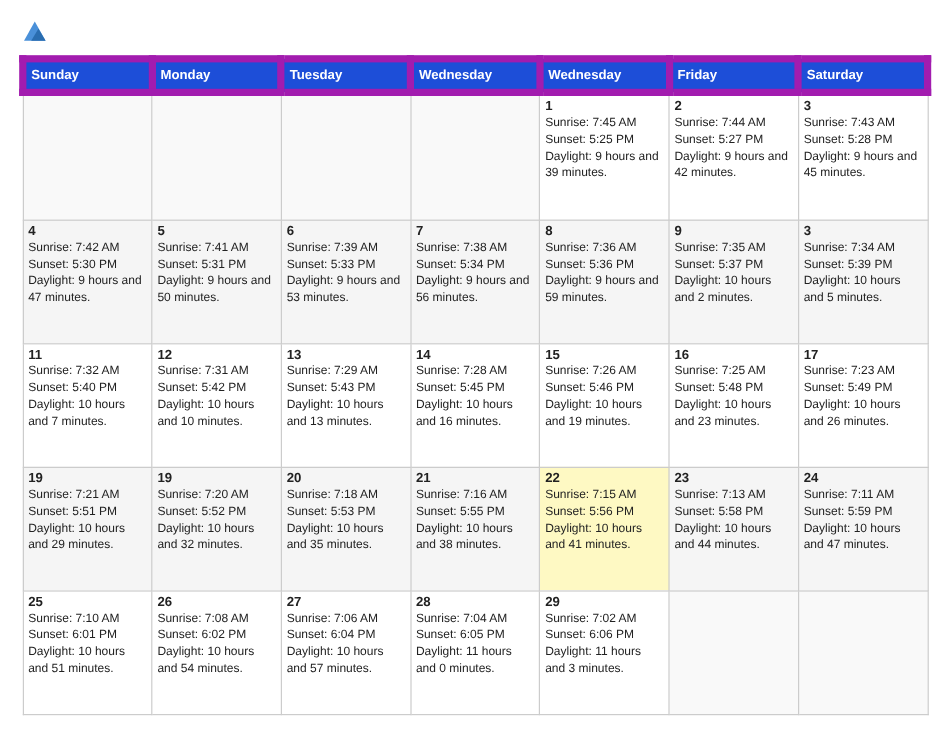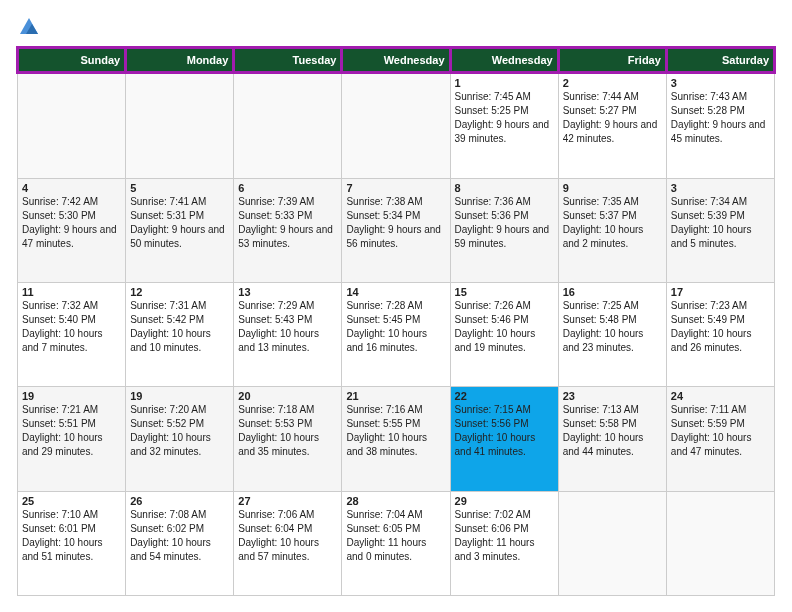--- a/index.html
+++ b/index.html
@@ -40,27 +40,27 @@
       font-size: 14px;
       color: #444;
     }
     .calendar {
       flex: 1;
       border-collapse: collapse;
       width: 100%;
       table-layout: fixed;
     }
     .calendar th {
-      background: #14532d;
+      background: #1d4ed8;
       color: #fff;
       font-size: 11px;
       font-weight: bold;
       padding: 5px 4px;
-      text-align: right;
-      border: 3px solid #a21caf;
+      text-align: left;
+      border: 6px solid #a21caf;
     }
     .calendar td {
       border: 1px solid #ccc;
       vertical-align: top;
       padding: 3px 4px;
       font-size: 9.5px;
       color: #222;
       background: #fff;
     }
     .calendar tr:nth-child(even) td {
@@ -210,21 +210,21 @@
             <div class="day-info">Sunrise: 7:20 AM<br>Sunset: 5:52 PM<br>Daylight: 10 hours and 32 minutes.</div>
           </td>
           <td style="background: rgb(245, 245, 245); margin-top: 41px;">
             <span class="day-num">20</span>
             <div class="day-info">Sunrise: 7:18 AM<br>Sunset: 5:53 PM<br>Daylight: 10 hours and 35 minutes.</div>
           </td>
           <td style="background: rgb(245, 245, 245);">
             <span class="day-num">21</span>
             <div class="day-info">Sunrise: 7:16 AM<br>Sunset: 5:55 PM<br>Daylight: 10 hours and 38 minutes.</div>
           </td>
-          <td style="background: #0ea5e9;">
+          <td style="background: #fef9c3;">
             <span class="day-num">22</span>
             <div class="day-info">Sunrise: 7:15 AM<br>Sunset: 5:56 PM<br>Daylight: 10 hours and 41 minutes.</div>
           </td>
           <td style="background: rgb(245, 245, 245);">
             <span class="day-num">23</span>
             <div class="day-info">Sunrise: 7:13 AM<br>Sunset: 5:58 PM<br>Daylight: 10 hours and 44 minutes.</div>
           </td>
           <td style="background: rgb(245, 245, 245);">
             <span class="day-num">24</span>
             <div class="day-info">Sunrise: 7:11 AM<br>Sunset: 5:59 PM<br>Daylight: 10 hours and 47 minutes.</div>

